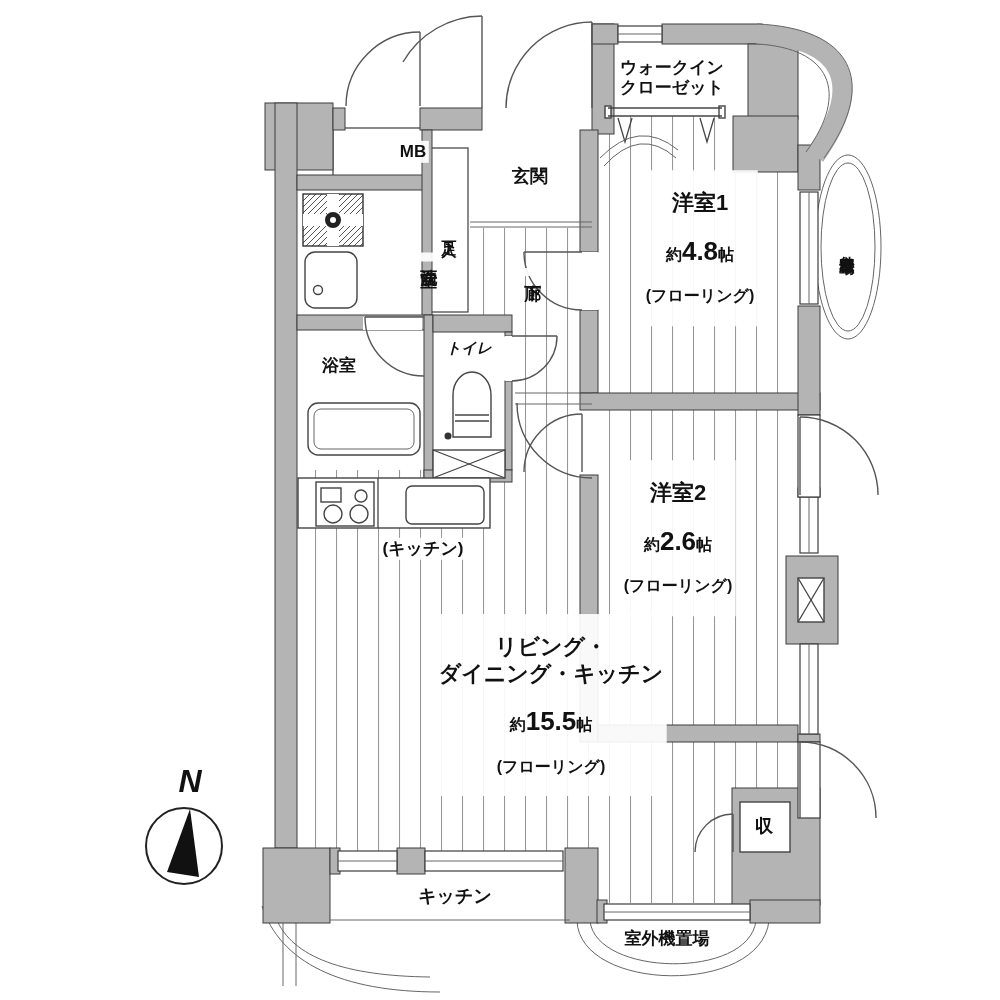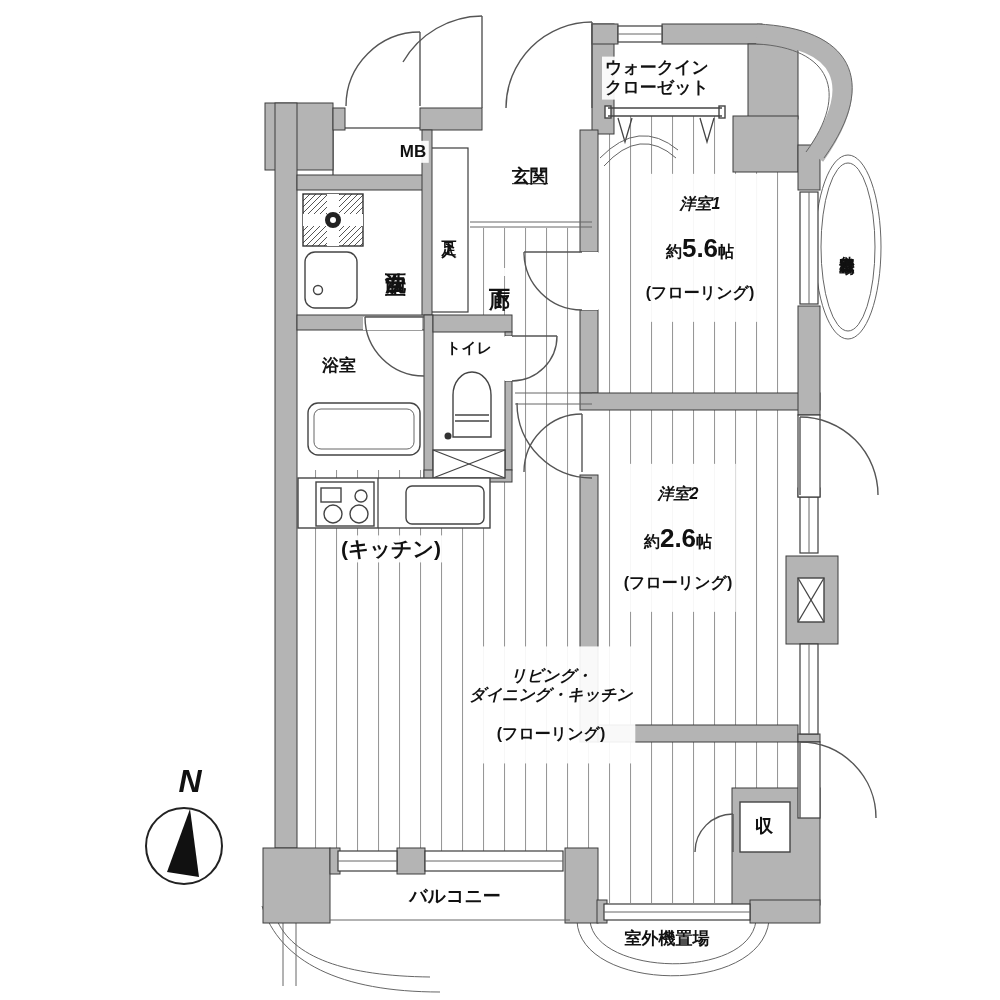--- a/index.html
+++ b/index.html
@@ -18,25 +18,25 @@
   .thin{stroke:#666;stroke-width:1;fill:none;}
   .arc{stroke:#555;stroke-width:1.4;fill:none;}
   .fix{fill:#ffffff;stroke:var(--line);stroke-width:1.4;}
   .curveband{stroke:var(--wall);stroke-width:20;fill:none;}
   .fline{stroke:var(--floor-line);stroke-width:1.1;}
   .lbl{position:absolute;transform:translate(-50%,-50%);color:var(--text);
        font-weight:700;background:rgba(255,255,255,0.92);padding:1px 3px;
        line-height:1.2;text-align:center;white-space:pre-line;}
   .v{writing-mode:vertical-rl;text-orientation:upright;letter-spacing:1px;padding:3px 1px;}
   .nohalo{background:transparent;}
-  .room-lbl .rname{font-size:16px;font-style:italic;}
+  .room-lbl .rname{font-size:22px;}
   .room-lbl .rsize{font-size:16px;}
   .room-lbl .rsize .big{font-size:26px;}
   .room-lbl .rfloor{font-size:16px;}
-  .fs15{font-size:15px;} .fs16{font-size:21px;} .fs17{font-size:17px;} .fs18{font-size:18px;}
+  .fs15{font-size:15px;} .fs16{font-size:17px;margin-left:32px;} .fs17{font-size:17px;} .fs18{font-size:18px;}
   .north{font-style:italic;font-size:32px;background:transparent;}
 </style>
 </head>
 <body>
 
 <div class="plan">
 <svg width="1000" height="1000" viewBox="0 0 1000 1000">
   <defs>
     <pattern id="fl" width="21" height="10" patternUnits="userSpaceOnUse">
       <rect width="21" height="10" fill="#ffffff"></rect>
@@ -259,47 +259,48 @@
     <rect class="fix" x="740" y="802" width="50" height="50"></rect>
     <line class="thin" x1="330" y1="920" x2="570" y2="920"></line>
   </g>
 
   <g>
     <circle cx="184" cy="846" r="38" fill="#fff" stroke="#222" stroke-width="2"></circle>
     <polygon points="190,809 199,877 167,872" fill="#111"></polygon>
   </g>
 </svg>
 
-  <div class="lbl fs17" style="left:657px;top:78px;">ウォークイン
+  <div class="lbl fs17" style="left:672px;top:78px;">ウォークイン
 クローゼット</div>
   <div class="lbl fs17" style="left:377px;top:152px;margin-left:36px;">MB</div>
-  <div class="lbl fs18" style="left:530px;top:177px;text-decoration:underline;">玄関</div>
+  <div class="lbl fs18" style="left:530px;top:177px;">玄関</div>
   <div class="lbl v fs15" style="left:449px;top:230px;">下足入</div>
   <div class="lbl v fs16" style="left:500px;top:272px;">廊下</div>
   <div class="lbl v fs16" style="left:396px;top:257px;">洗面室</div>
   <div class="lbl fs17" style="left:339px;top:366px;text-align:right;">浴室</div>
-  <div class="lbl fs15" style="left:469px;top:348px;">トイレ</div>
+  <div class="lbl fs15" style="left:469px;top:348px;font-style:italic;">トイレ</div>
 
   <div class="lbl room-lbl" style="left:700px;top:248px;">
     <div class="rname">洋室1</div>
-    <div class="rsize"><span>約</span><span class="big">5.6</span><span>帖</span></div>
+    <div class="rsize"><span>約</span><span class="big">4.8</span><span>帖</span></div>
     <div class="rfloor">(フローリング)</div>
   </div>
 
   <div class="lbl room-lbl" style="left:678px;top:538px;">
     <div class="rname">洋室2</div>
     <div class="rsize"><span>約</span><span class="big">2.6</span><span>帖</span></div>
     <div class="rfloor">(フローリング)</div>
   </div>
 
   <div class="lbl room-lbl" style="left:523px;top:705px;margin-left:28px;">
     <div class="rname">リビング・
 ダイニング・キッチン</div>
+    <div class="rsize"><span>約</span><span class="big">15.5</span><span>帖</span></div>
     <div class="rfloor">(フローリング)</div>
   </div>
 
   <div class="lbl fs16" style="left:391px;top:549px;">(キッチン)</div>
   <div class="lbl fs18 nohalo" style="left:764px;top:827px;">収</div>
-  <div class="lbl fs18 nohalo" style="left:455px;top:897px;">バルコニー</div>
+  <div class="lbl fs18 nohalo" style="left:455px;top:897px;">キッチン</div>
   <div class="lbl v fs15 nohalo" style="left:847px;top:246px;">室外機置場</div>
   <div class="lbl fs17 nohalo" style="left:667px;top:939px;">室外機置場</div>
   <div class="lbl north" style="left:190px;top:781px;">N</div>
 </div>
 
 </body></html>

